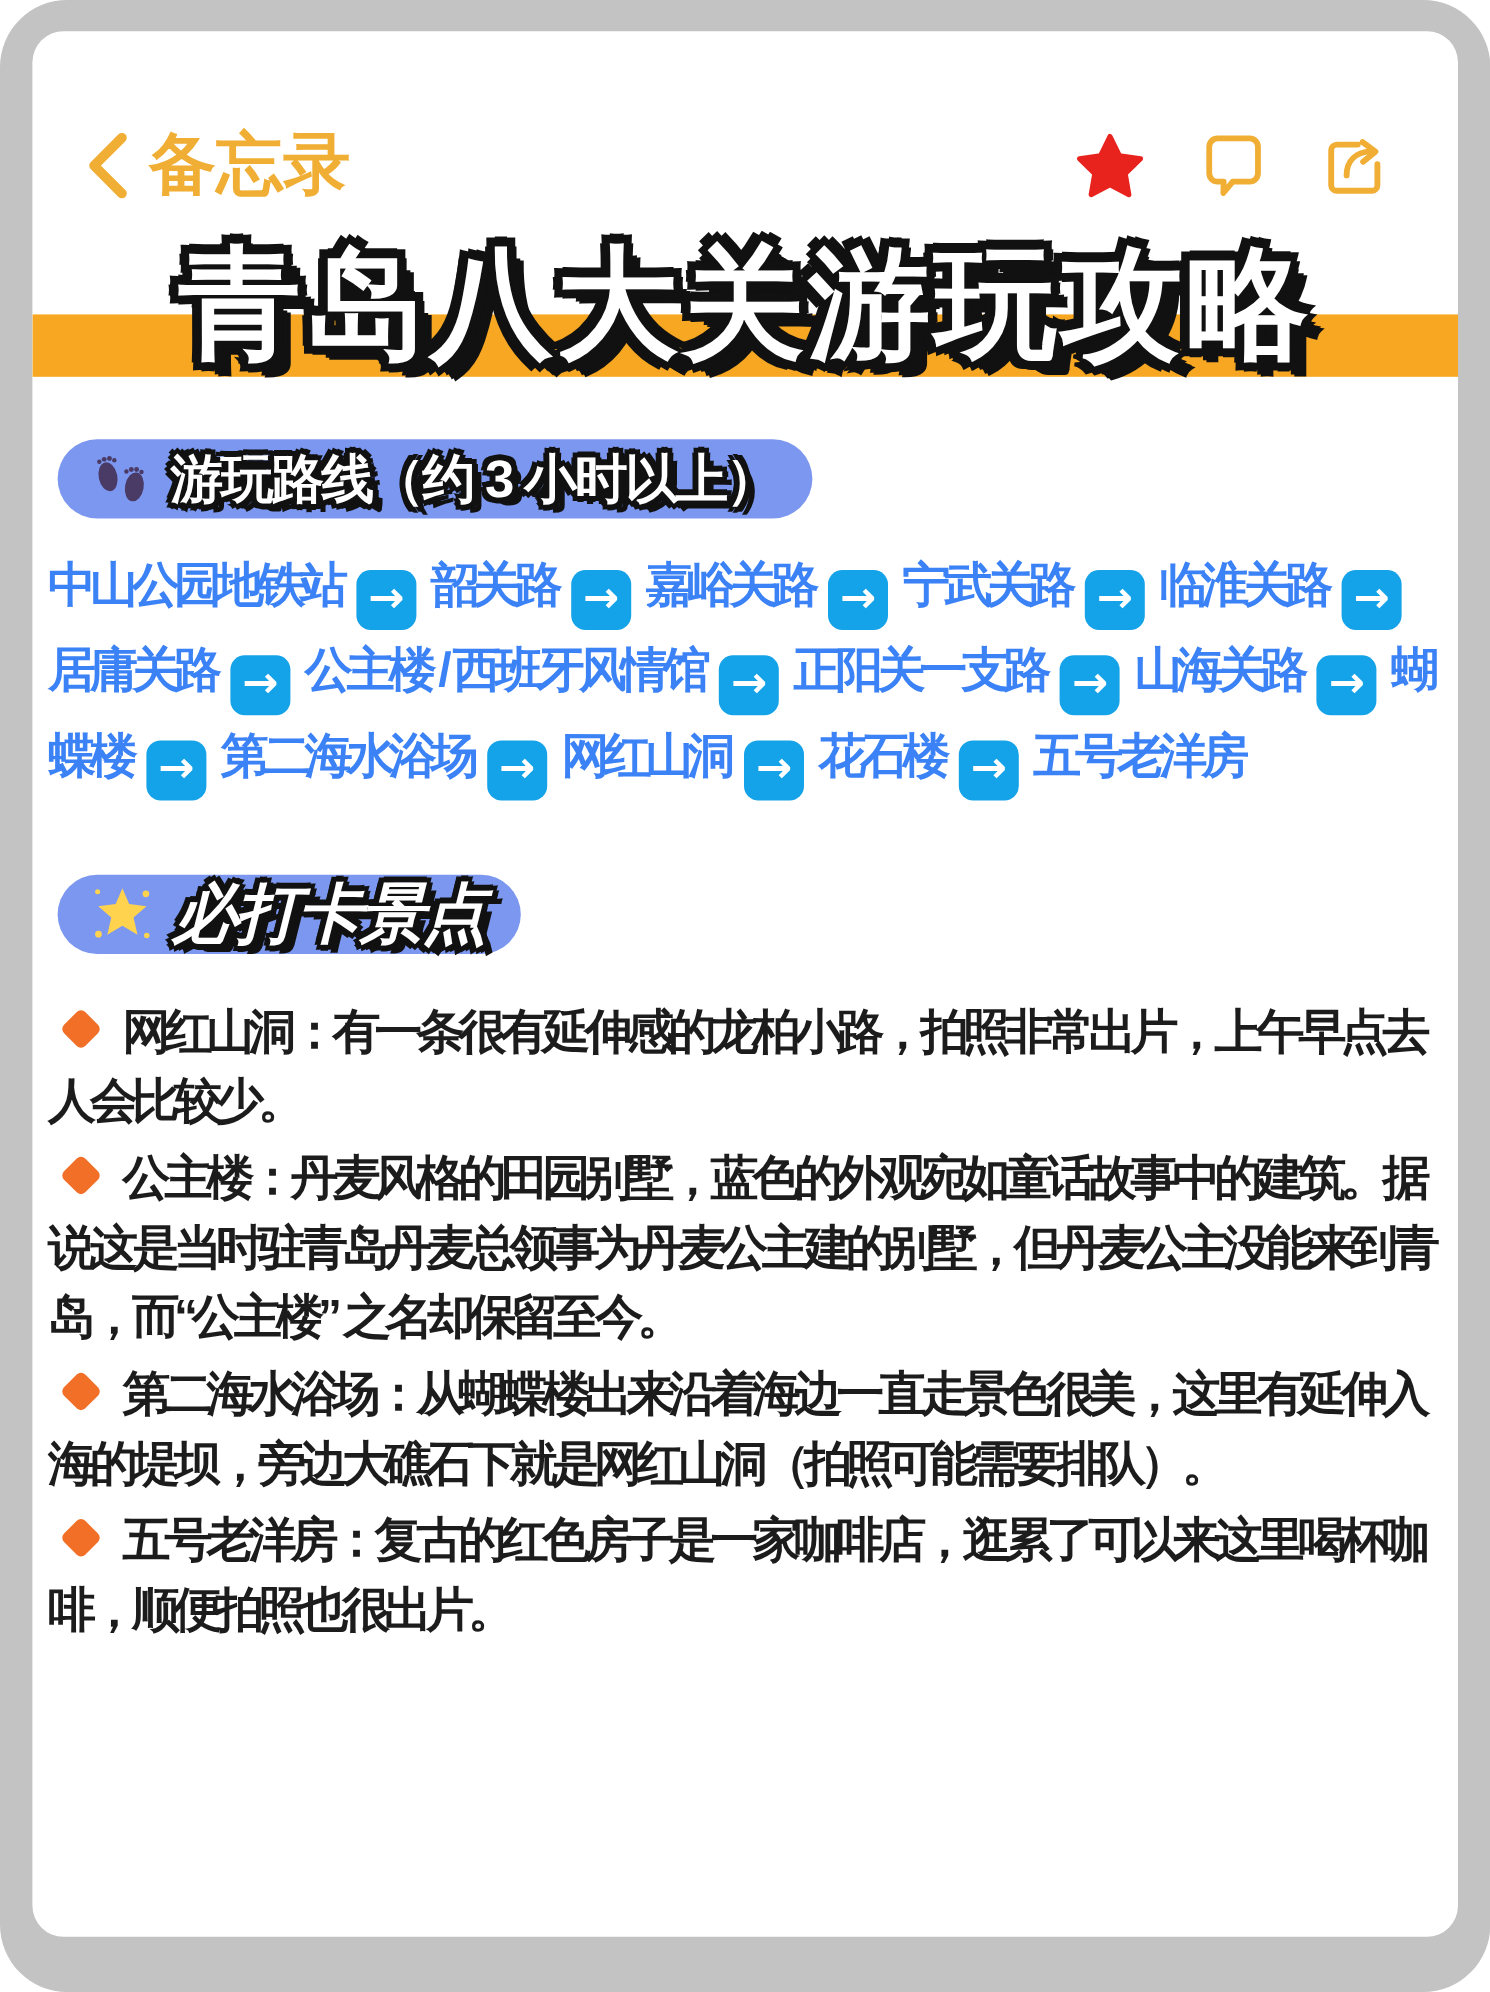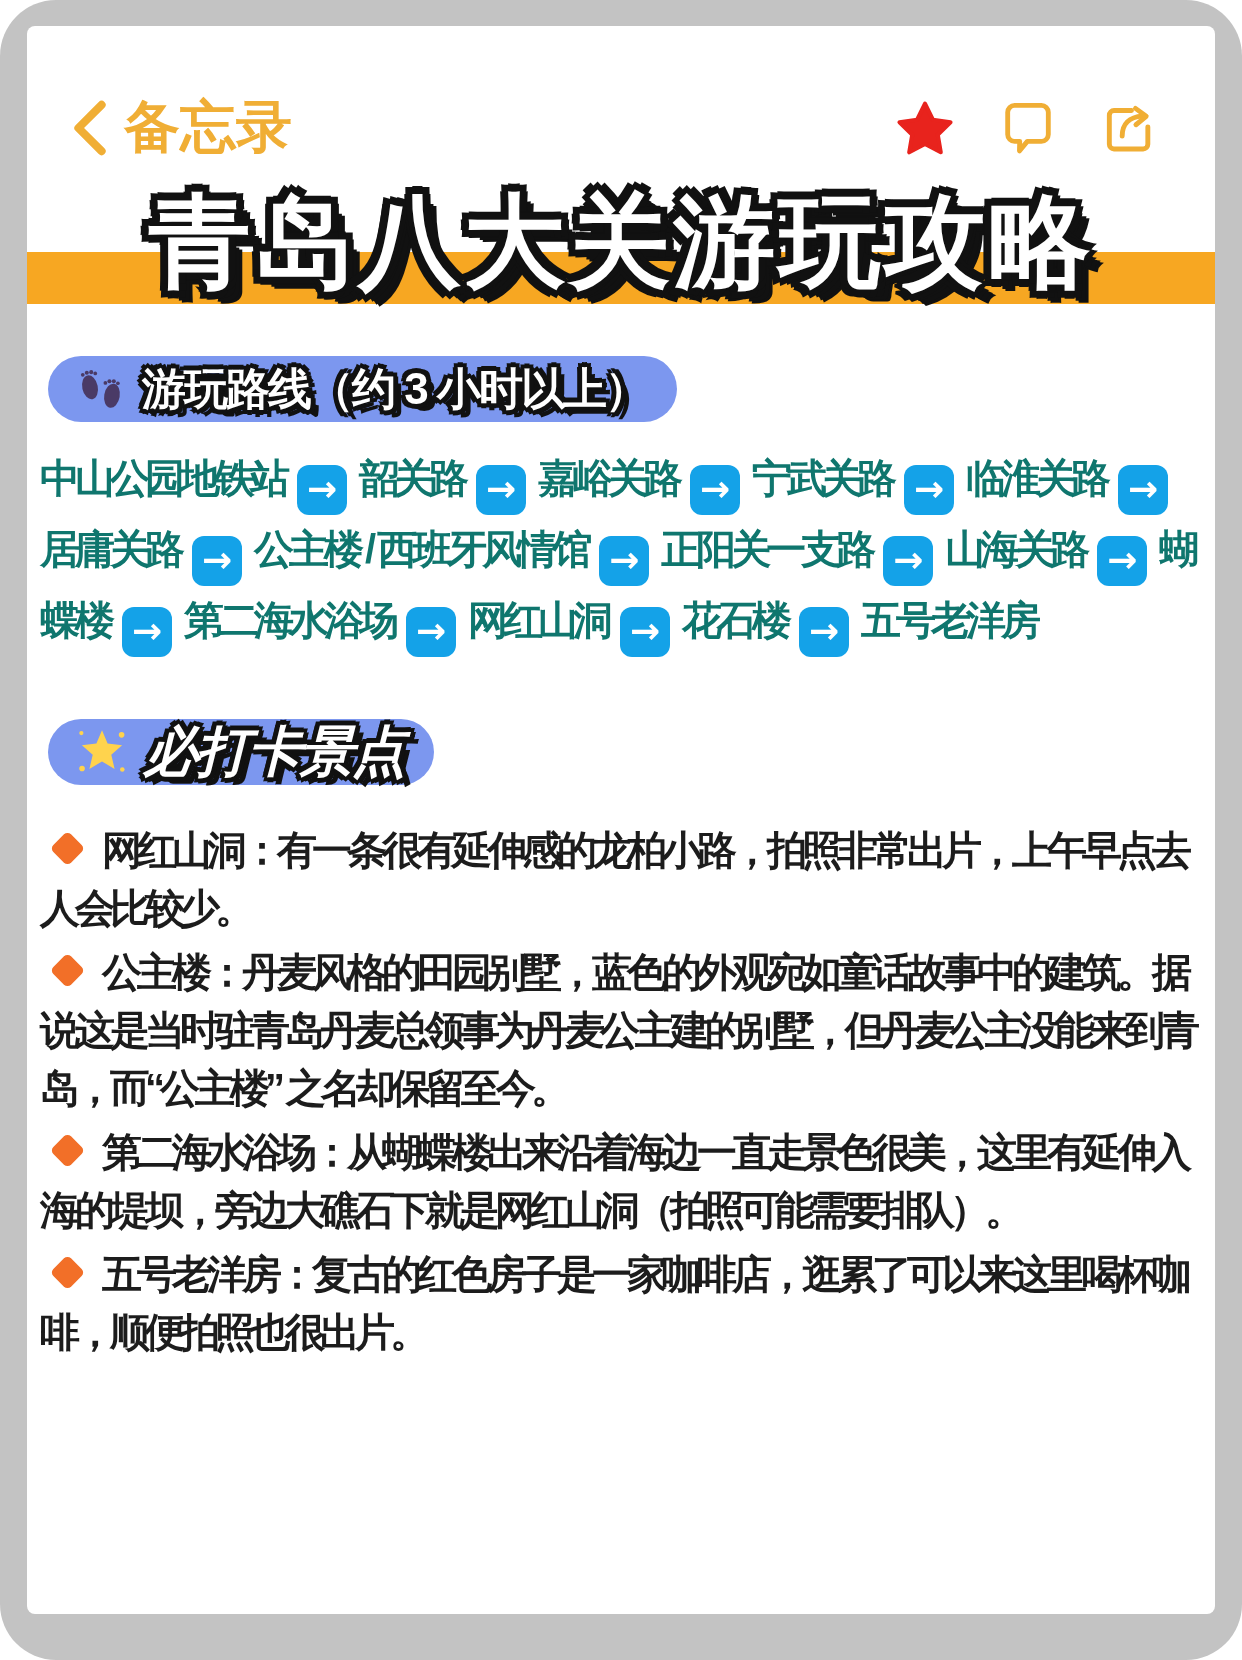--- a/index.html
+++ b/index.html
@@ -1,51 +1,51 @@
 <!DOCTYPE html>
 <html><head>
 <meta charset="utf-8">
 <style>
   html,body{margin:0;padding:0;background:#ffffff;}
   .stage{position:relative;width:1242px;height:1660px;background:#ffffff;overflow:hidden;
          font-family:"Liberation Sans","DejaVu Sans",sans-serif;}
   .frame{position:absolute;inset:0;background:#c3c3c3;border-radius:56px;}
   .card{position:absolute;left:27px;right:27px;top:26px;bottom:46px;background:#ffffff;
-        border-radius:8px;padding:0 13px;box-sizing:border-box;overflow:hidden;}
+        border-radius:26px;padding:10px 13px;box-sizing:border-box;overflow:hidden;}
 
   
   .nav{margin-top:58px;height:88px;display:flex;align-items:center;justify-content:space-between;}
   .back{display:flex;align-items:center;gap:14px;margin-left:30px;color:#f0ae35;
         font-size:56px;font-weight:800;cursor:pointer;}
   .nav-icons{display:flex;align-items:center;gap:44px;margin-right:46px;}
   .nav-icons .ic{display:inline-flex;align-items:center;justify-content:center;}
 
   
   .title-wrap{position:relative;margin-top:8px;height:126px;}
   .hl-bar{position:absolute;left:-13px;right:-13px;top:72px;height:52px;background:#f7a722;}
   .note-title{position:relative;margin:0;text-align:center;font-size:102px;line-height:126px;
       font-weight:900;color:#ffffff;letter-spacing:3px;
       text-shadow:-7px -7px 0 #111,0 -8px 0 #111,7px -7px 0 #111,-8px 0 0 #111,8px 0 0 #111,
-                  -7px 7px 0 #111,0 8px 0 #111,7px 7px 0 #111,11px 10px 0 #111,14px 12px 0 #111;font-family:Liberation Serif, serif;}
+                  -7px 7px 0 #111,0 8px 0 #111,7px 7px 0 #111,11px 10px 0 #111,14px 12px 0 #111;}
 
   
   .pill{display:flex;align-items:center;width:fit-content;gap:14px;background:#7c97ef;
         border-radius:38px;height:66px;padding:0 30px 0 26px;margin-left:8px;}
   .pill-route{margin-top:50px;}
   .pill-spots{margin-top:62px;font-style:italic;}
   .pill-text{color:#ffffff;font-weight:900;white-space:nowrap;
       text-shadow:-4px -4px 0 #111,0 -5px 0 #111,4px -4px 0 #111,-5px 0 0 #111,5px 0 0 #111,
                   -4px 4px 0 #111,0 5px 0 #111,4px 4px 0 #111,8px 7px 0 #111;}
   .pill-route .pill-text{font-size:44px;letter-spacing:-2px;}
   .pill-spots .pill-text{font-size:54px;letter-spacing:-2px;}
 
   
   .route{margin:22px 0 0 0;font-size:40px;line-height:68px;letter-spacing:-5px;
          font-weight:800;color:#1c1c1c;}
-  .route .stop{color:#0f766e;}
+  .route .stop{color:#3b82f6;}
   .arrow{display:inline-block;width:50px;height:50px;background:#14a2e8;border-radius:12px;
          color:#ffffff;font-size:36px;line-height:48px;text-align:center;font-weight:900;
          margin:0 12px;vertical-align:-9px;letter-spacing:0;font-family:"DejaVu Sans",sans-serif;}
 
   
   .bullets{margin-top:36px;}
   .bullet{margin:0 0 6px 0;font-size:40px;line-height:58px;letter-spacing:-5px;
           font-weight:800;color:#1c1c1c;text-indent:15px;}
   .diamond{display:inline-block;width:25px;height:25px;background:#f26f28;border-radius:5px;
            transform:rotate(45deg);margin-right:22px;vertical-align:3px;}

